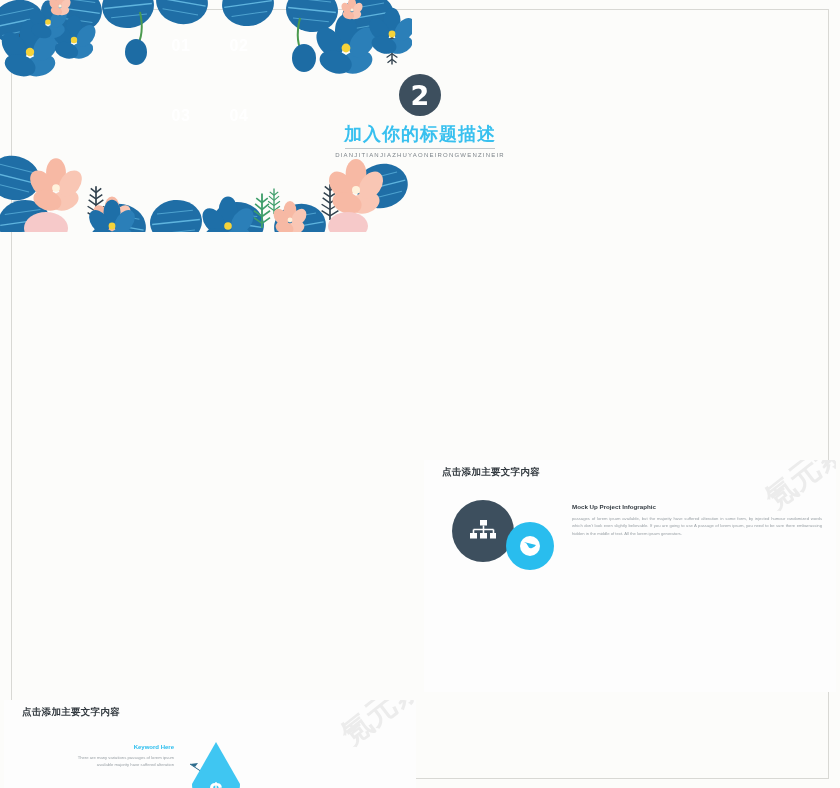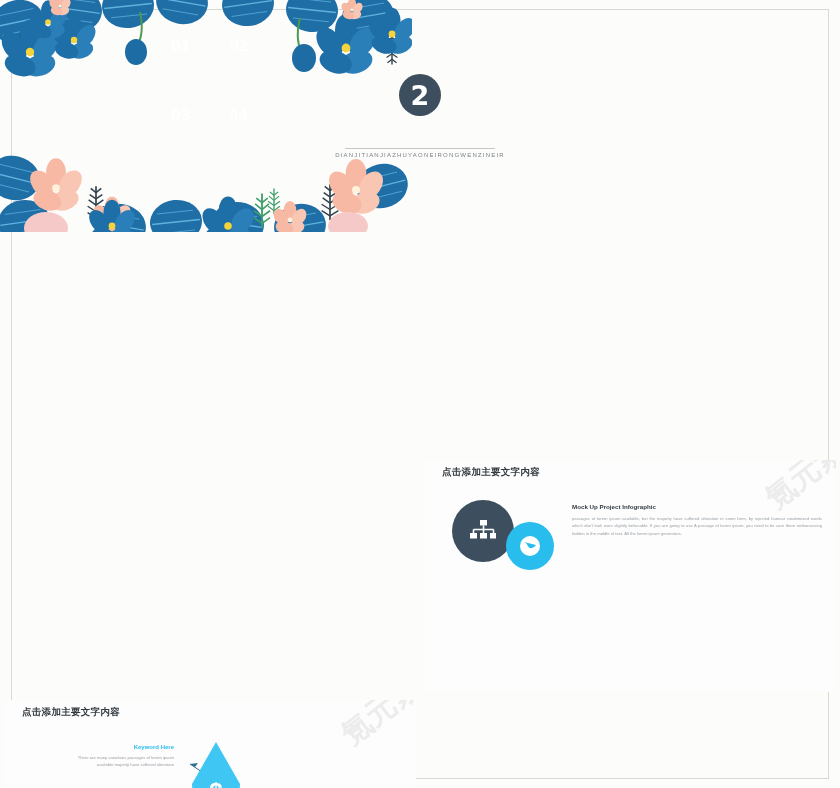--- a/index.html
+++ b/index.html
@@ -573,20 +573,21 @@
         <use href="#pet5p" transform="translate(112,218) scale(.8)"></use>
         <use href="#pet5p" transform="translate(290,220) scale(.7)"></use>
         <use href="#pet5" transform="translate(112,226) scale(.85)"></use>
         <use href="#pet5" transform="translate(228,226) scale(.95)"></use>
         <ellipse cx="46" cy="228" rx="22" ry="16" fill="#f6c9c9"></ellipse>
         <ellipse cx="348" cy="226" rx="20" ry="14" fill="#f6c9c9"></ellipse>
       </g>
     </svg>
 
     <div class="s6-num">2</div>
+    <div class="s6-h">加入你的标题描述</div>
     <div class="s6-underline"></div>
     <div class="s6-sub">DIANJITIANJIAZHUYAONEIRONGWENZINEIR</div>
   </div>
 
   <div class="slide">
     <div class="slide-title">点击添加主要文字内容</div>
     <div class="wm" style="right:-14px;top:-6px;font-size:30px;">氪元素</div>
 
     <div class="s7-circ" style="left:28px;top:40px;width:62px;height:62px;background:#3d4f5e;">
       <svg width="26" height="22" viewBox="0 0 26 22" fill="#fff">

